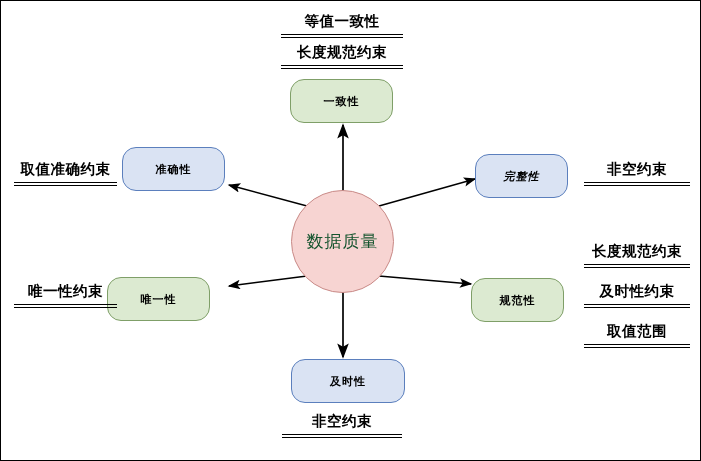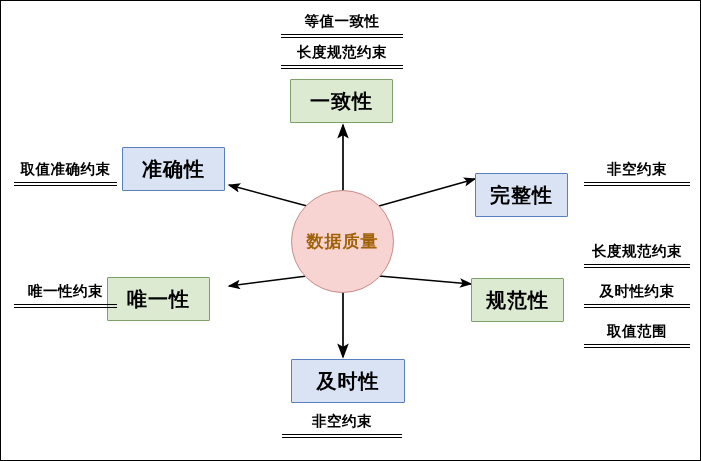--- a/index.html
+++ b/index.html
@@ -25,25 +25,25 @@
     top: 0;
     width: 701px;
     height: 461px;
     pointer-events: none;
   }
 
   
   .node {
     position: absolute;
     box-sizing: border-box;
-    border-radius: 1px;
+    border-radius: 14px;
     display: flex;
     align-items: center;
     justify-content: center;
-    font-size: 20px;
+    font-size: 11px;
     font-weight: bold;
     letter-spacing: 1px;
     color: #000000;
     text-align: center;
     z-index: 3;
   }
   .node.blue {
     background: #dae3f3;
     border: 1.3px solid #5b7fbd;
   }
@@ -56,23 +56,23 @@
   .hub {
     position: absolute;
     box-sizing: border-box;
     border-radius: 50%;
     background: #f7d4d2;
     border: 1.3px solid #c98a87;
     display: flex;
     align-items: center;
     justify-content: center;
     font-size: 17px;
-    font-weight: bold;
+    font-weight: normal;
     letter-spacing: 1px;
-    color: #a16207;
+    color: #14532d;
     z-index: 4;
   }
 
   
   .constraint {
     position: absolute;
     box-sizing: border-box;
     z-index: 3;
   }
   .constraint .ctext {
@@ -123,21 +123,21 @@
   </div>
 
   <div class="node green" style="left:289px; top:78px; width:103px; height:44px;">
     <span>一致性</span>
   </div>
 
   <div class="node blue" style="left:121px; top:146px; width:103px; height:44px;">
     <span>准确性</span>
   </div>
 
-  <div class="node blue" style="left:474px; top:172px; width:93px; height:44px;">
+  <div class="node blue" style="left:474px; top:153px; width:93px; height:44px;font-style:italic;">
     <span>完整性</span>
   </div>
 
   <div class="node green" style="left:106px; top:276px; width:103px; height:44px;">
     <span>唯一性</span>
   </div>
 
   <div class="node green" style="left:470px; top:277px; width:93px; height:44px;">
     <span>规范性</span>
   </div>

